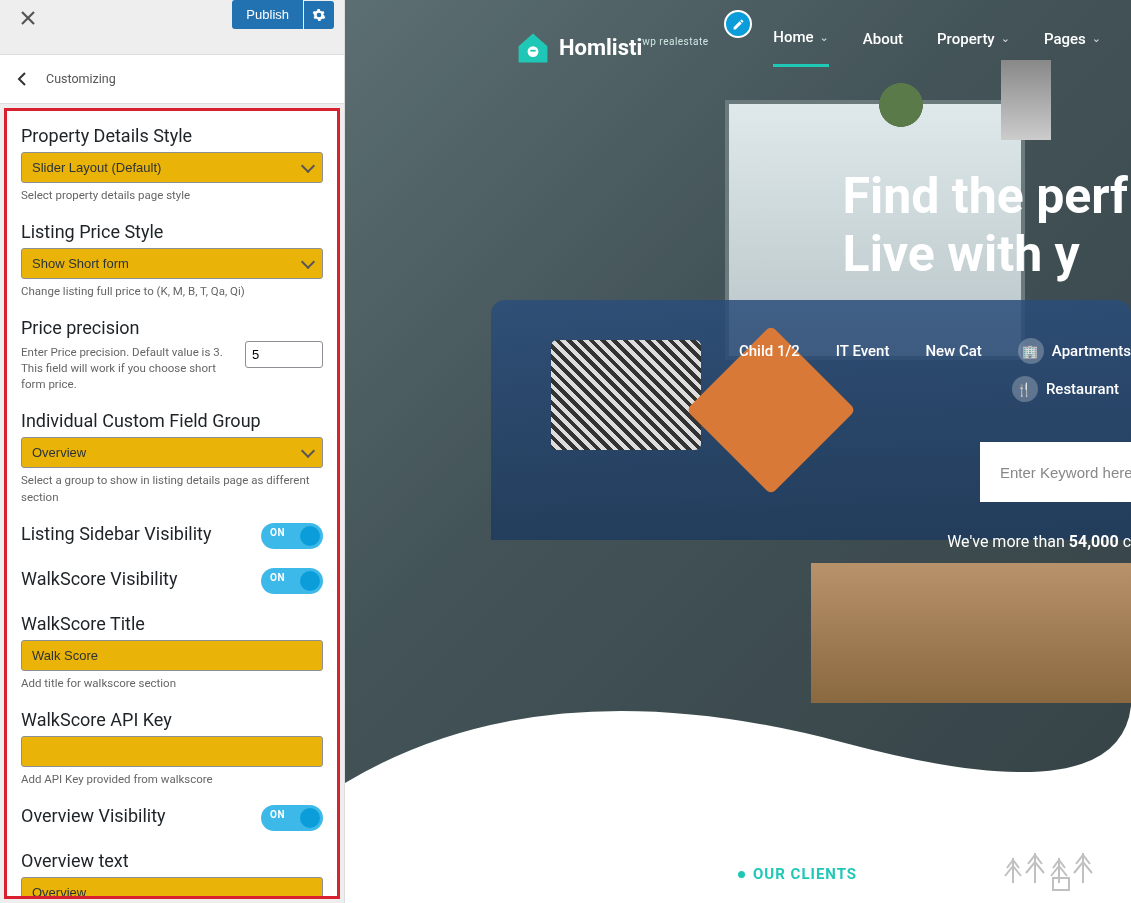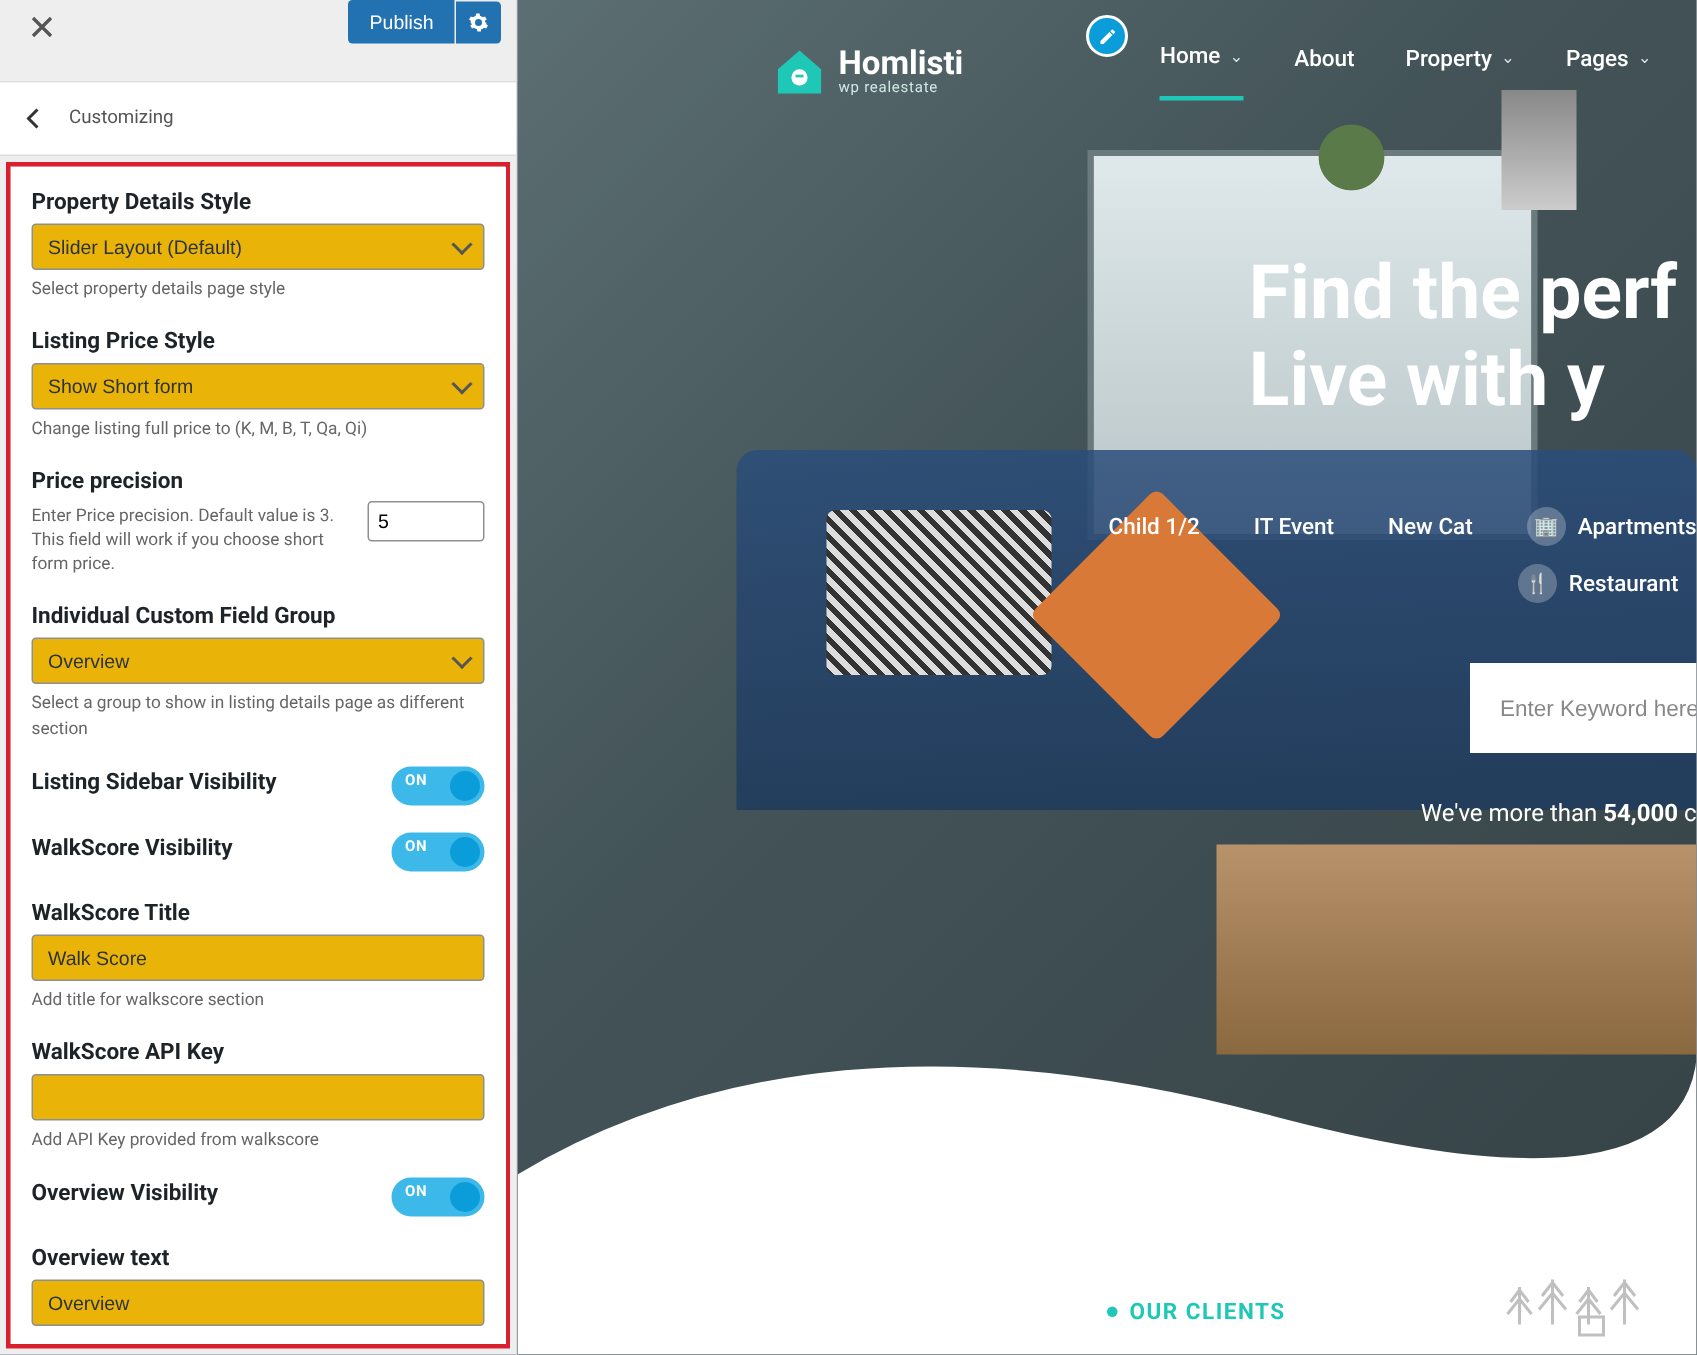--- a/index.html
+++ b/index.html
@@ -15,21 +15,21 @@
   .publish-gear { background: #2271b1; color: #fff; padding: 7px 8px; border-radius: 0 3px 3px 0; font-size: 13px; display: flex; align-items: center; cursor: pointer; }
 
   .sidebar-header { display: flex; align-items: center; padding: 12px 10px; border-bottom: 1px solid #ddd; background: #fff; gap: 12px; }
   .back-btn { width: 24px; height: 24px; display: flex; align-items: center; justify-content: center; font-size: 18px; color: #333; cursor: pointer; }
   .sidebar-header-text { display: flex; flex-direction: column; }
   .customizing { font-size: 12.5px; color: #555; margin-bottom: 2px; }
   .section-title { font-size: 19px; font-weight: 400; color: #333; border: 2px solid #d9202e; padding: 2px 8px; }
 
   .sidebar-body { flex: 1; overflow-y: auto; padding: 14px 14px 20px 14px; border: 3px solid #d9202e; margin: 4px; background: #fff; }
   .field { margin-bottom: 18px; }
-  .field-label { font-size: 15px; font-weight: 700; color: #1d2327; margin-bottom: 6px; display: block; }
+  .field-label { font-size: 18px; font-weight: 400; color: #1d2327; margin-bottom: 6px; display: block; }
   .field-desc { font-size: 11.5px; color: #666; margin-top: 4px; line-height: 1.4; }
   .select, .text-input { width: 100%; padding: 7px 28px 7px 10px; font-size: 13px; border: 1px solid #8c8f94; border-radius: 3px; background: #eab308; color: #2c3338; appearance: none; position: relative; }
   .select-wrap { position: relative; }
   .select-wrap::after { content: ""; position: absolute; right: 10px; top: 50%; width: 8px; height: 8px; border-right: 2px solid #555; border-bottom: 2px solid #555; transform: translateY(-70%) rotate(45deg); pointer-events: none; }
   .text-input { }
   .number-wrap { display: flex; align-items: center; justify-content: space-between; }
   .number-input { width: 78px; padding: 5px 6px; font-size: 13px; border: 1px solid #8c8f94; border-radius: 3px; }
   .toggle-row { display: flex; align-items: center; justify-content: space-between; }
   .toggle { width: 62px; height: 26px; background: #3cb9e8; border-radius: 13px; position: relative; cursor: pointer; }
   .toggle::after { content: ""; position: absolute; right: 3px; top: 3px; width: 20px; height: 20px; background: #0b9dd9; border-radius: 50%; }
@@ -39,29 +39,29 @@
   .preview { flex: 1; position: relative; overflow: hidden; background: #5a6a6e; }
   .hero-bg { position: absolute; inset: 0; background: linear-gradient(135deg, #687a7d 0%, #4a5a5e 40%, #3a4548 100%); }
   .hero-overlay { position: absolute; inset: 0; background: rgba(30,45,55,0.15); }
   .curve { position: absolute; left: 0; right: 0; bottom: 0; height: 280px; }
 
   .edit-badge { position: absolute; top: 10px; left: 50%; transform: translateX(-50%); width: 28px; height: 28px; border-radius: 50%; background: #0b9dd9; border: 2px solid #fff; display: flex; align-items: center; justify-content: center; color: #fff; font-size: 13px; z-index: 10; cursor: pointer; }
 
   .topnav { position: absolute; top: 28px; left: 0; right: 0; display: flex; align-items: center; justify-content: space-between; padding: 0 30px 0 170px; z-index: 5; }
   .logo { display: flex; align-items: center; gap: 8px; }
   .logo-icon { width: 36px; height: 36px; }
-  .logo-text { display: flex; flex-direction: column; line-height: 1; }
+  .logo-text { display: flex; flex-direction: row; line-height: 1; }
   .logo-main { font-size: 22px; font-weight: 700; color: #fff; }
   .logo-sub { font-size: 10px; color: #d0e8e4; letter-spacing: 0.5px; }
   .nav-links { display: flex; gap: 34px; align-items: center; }
   .nav-link { color: #fff; font-size: 15px; font-weight: 500; display: flex; align-items: center; gap: 6px; cursor: pointer; padding-bottom: 18px; }
   .nav-link.active { border-bottom: 3px solid #1fc8b6; }
   .chev { font-size: 11px; opacity: 0.8; }
 
-  .hero-text { position: absolute; top: 168px; right: 13px; text-align: left; color: #fff; z-index: 4; padding-right: 0; }
+  .hero-text { position: absolute; top: 168px; right: 3px; text-align: left; color: #fff; z-index: 4; padding-right: 0; }
   .hero-line { font-size: 50px; font-weight: 700; line-height: 1.15; white-space: nowrap; }
 
   .category-row { position: absolute; top: 338px; right: 0; display: flex; gap: 36px; color: #fff; font-size: 15px; font-weight: 500; z-index: 4; align-items: center; flex-wrap: wrap; justify-content: flex-end; width: 520px; }
   .cat-item { display: flex; align-items: center; gap: 8px; cursor: pointer; }
   .cat-icon { width: 26px; height: 26px; border-radius: 50%; background: rgba(255,255,255,0.25); display: flex; align-items: center; justify-content: center; font-size: 13px; }
   .category-row2 { position: absolute; top: 376px; right: 12px; display: flex; gap: 20px; z-index: 4; color: #fff; font-size: 15px; font-weight: 500; }
 
   .search-bar { position: absolute; top: 442px; left: 635px; right: 0; height: 60px; background: #fff; display: flex; z-index: 4; border-radius: 4px 0 0 4px; }
   .search-input { flex: 1; border: none; padding: 0 20px; font-size: 15px; color: #333; outline: none; }
   .search-input::placeholder { color: #888; }

